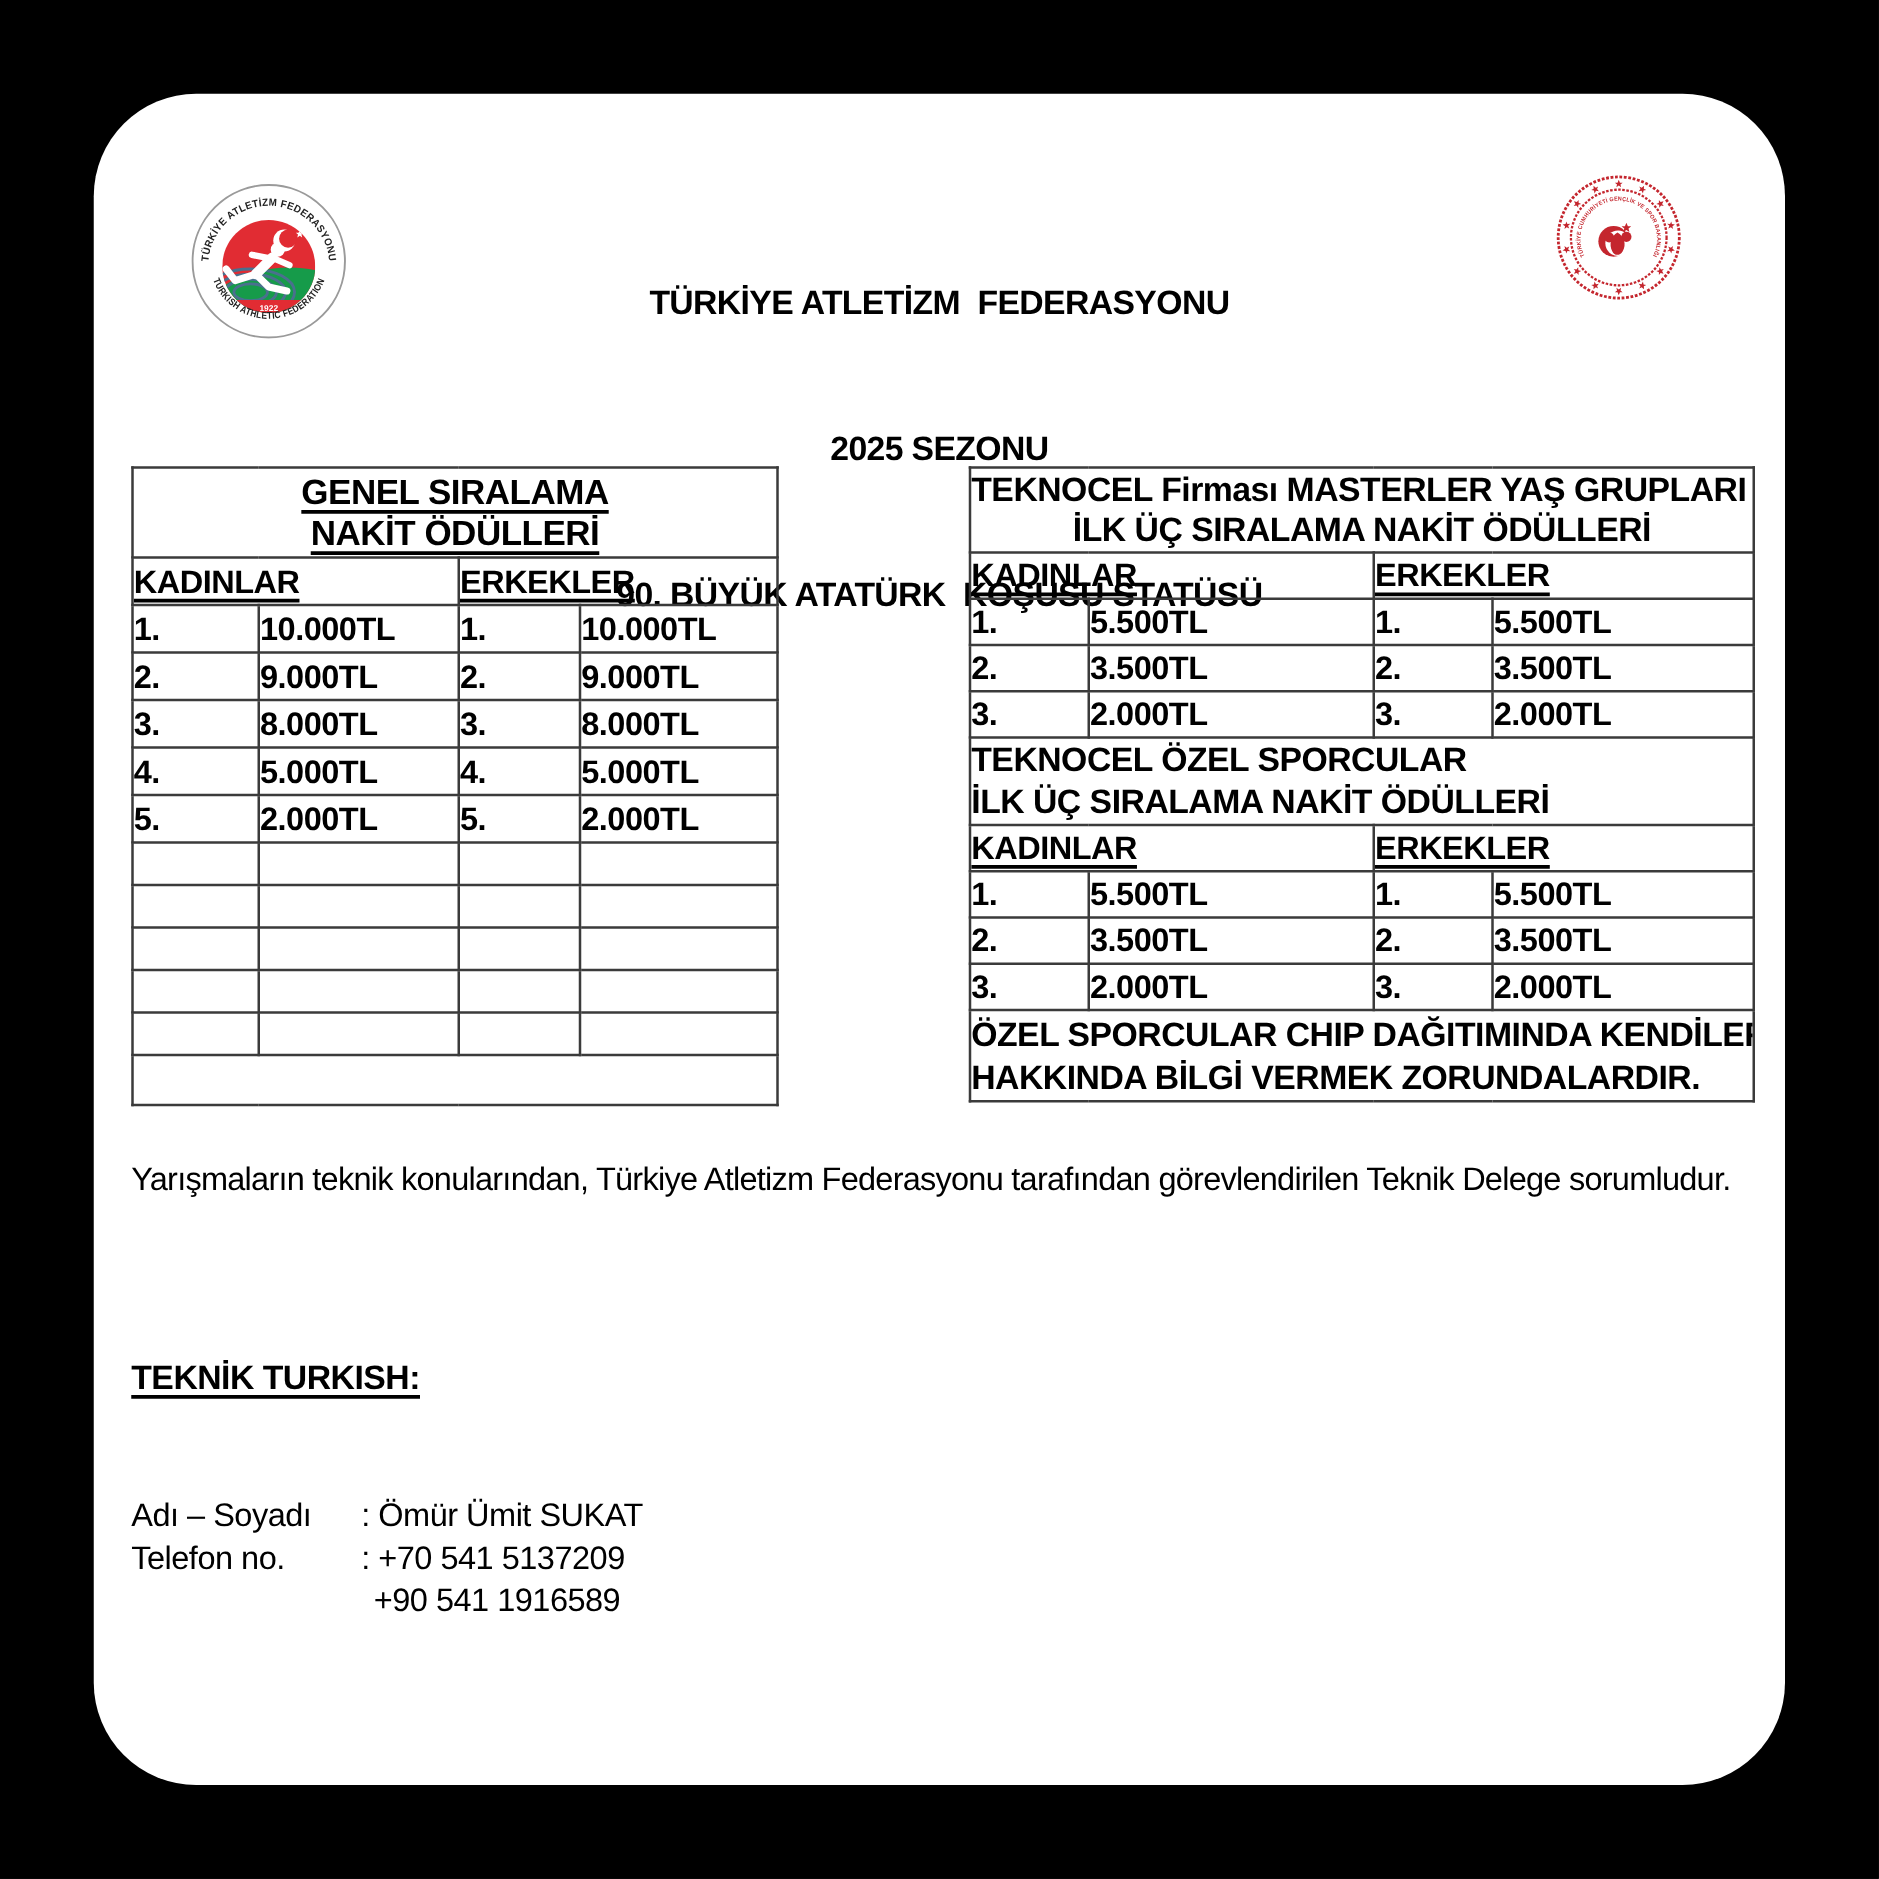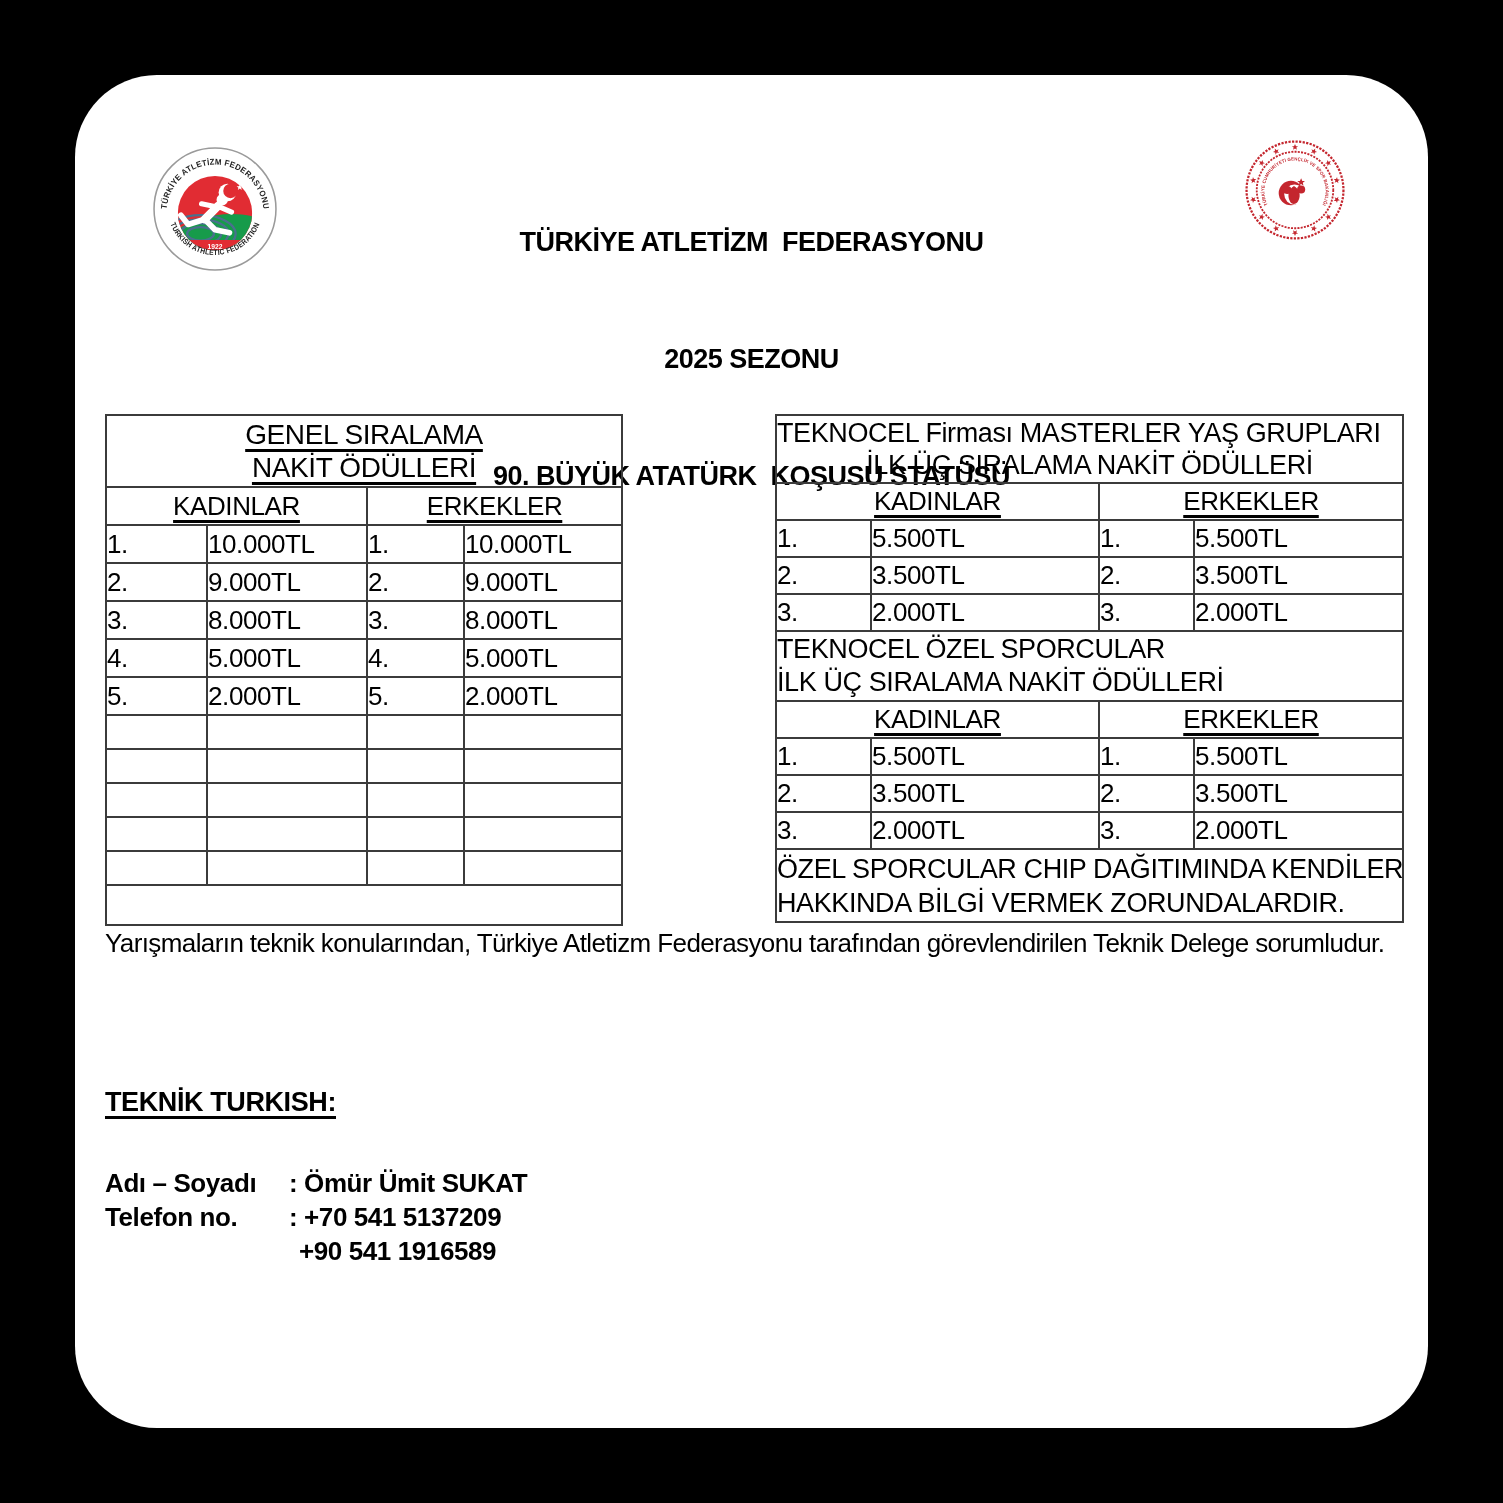--- a/index.html
+++ b/index.html
@@ -22,56 +22,56 @@
   .ministry-logo { position: absolute; left: 1169px; top: 64px; width: 102px; height: 102px; }
   .doc-title {
     position: absolute; left: 0; right: 0; top: 70px;
     text-align: center; font-weight: bold;
     font-size: 27px; line-height: 39px;
     letter-spacing: -0.5px; white-space: pre;
   }
   
   table.prize {
     position: absolute; border-collapse: collapse; table-layout: fixed;
-    font-weight: normal; font-size: 26px; letter-spacing: -0.4px; margin-top: 41px;
+    font-weight: bold; font-size: 26px; letter-spacing: -0.4px;
   }
   table.prize td {
     border: 2px solid #3b3b3b; padding: 0; vertical-align: middle;
     overflow: hidden; white-space: nowrap;
   }
   .left-tbl  { left: 30px;  top: 298px; width: 516px; }
   .right-tbl { left: 700px; top: 298px; width: 627px; border-radius: 31px; }
   tr.h70 td { height: 70px; } tr.h66 td { height: 66px; } tr.h68 td { height: 68px; }
   tr.h36 td { height: 36px; } tr.h35 td { height: 35px; }
   tr.h32 td { height: 32px; } tr.h38 td { height: 38px; } tr.h71 td { height: 71px; }
   .tbl-title { text-align: center; font-size: 28px; line-height: 33px; }
   .u { text-decoration: underline; text-decoration-thickness: 2.5px; text-underline-offset: 5px; }
-  .subhead { padding-left: 12px; text-align: center; }
+  .subhead { padding-left: 12px; }
   td.rank   { padding-left: 14px; }
   td.amt-l  { padding-left: 42px; }
   td.amt-r  { padding-left: 28px; }
   .sec-title { font-size: 27px; line-height: 32px; padding: 0 10px; }
   .sec-title .c { text-align: center; }
   .sec-title-left { font-size: 27px; line-height: 33px; padding-left: 10px; }
   .note { font-size: 27px; line-height: 34px; padding-left: 10px; }
   
   .para {
     position: absolute; left: 30px; top: 849px; width: 1300px;
     font-size: 26px; line-height: 39px; letter-spacing: -0.6px;
     white-space: nowrap;
   }
   
   .td-heading {
     position: absolute; left: 30px; top: 1012px;
     font-size: 27px; font-weight: bold; letter-spacing: -0.4px;
     text-decoration: underline; text-decoration-thickness: 2.5px; text-underline-offset: 5px;
   }
   .contact {
-    position: absolute; left: 30px; top: 1091px;
-    font-size: 26px; font-weight: bold; letter-spacing: -0.4px; line-height: 34px;
+    position: absolute; left: 30px; top: 1120px;
+    font-size: 26px; font-weight: normal; letter-spacing: -0.4px; line-height: 34px;
   }
   .contact .row { display: flex; }
   .contact .lbl { width: 184px; flex: 0 0 184px; }
   .contact .val { white-space: pre; }
   .contact .val.no-colon { padding-left: 10px; }
 </style>
 </head>
 <body>
 
 <div class="canvas">

